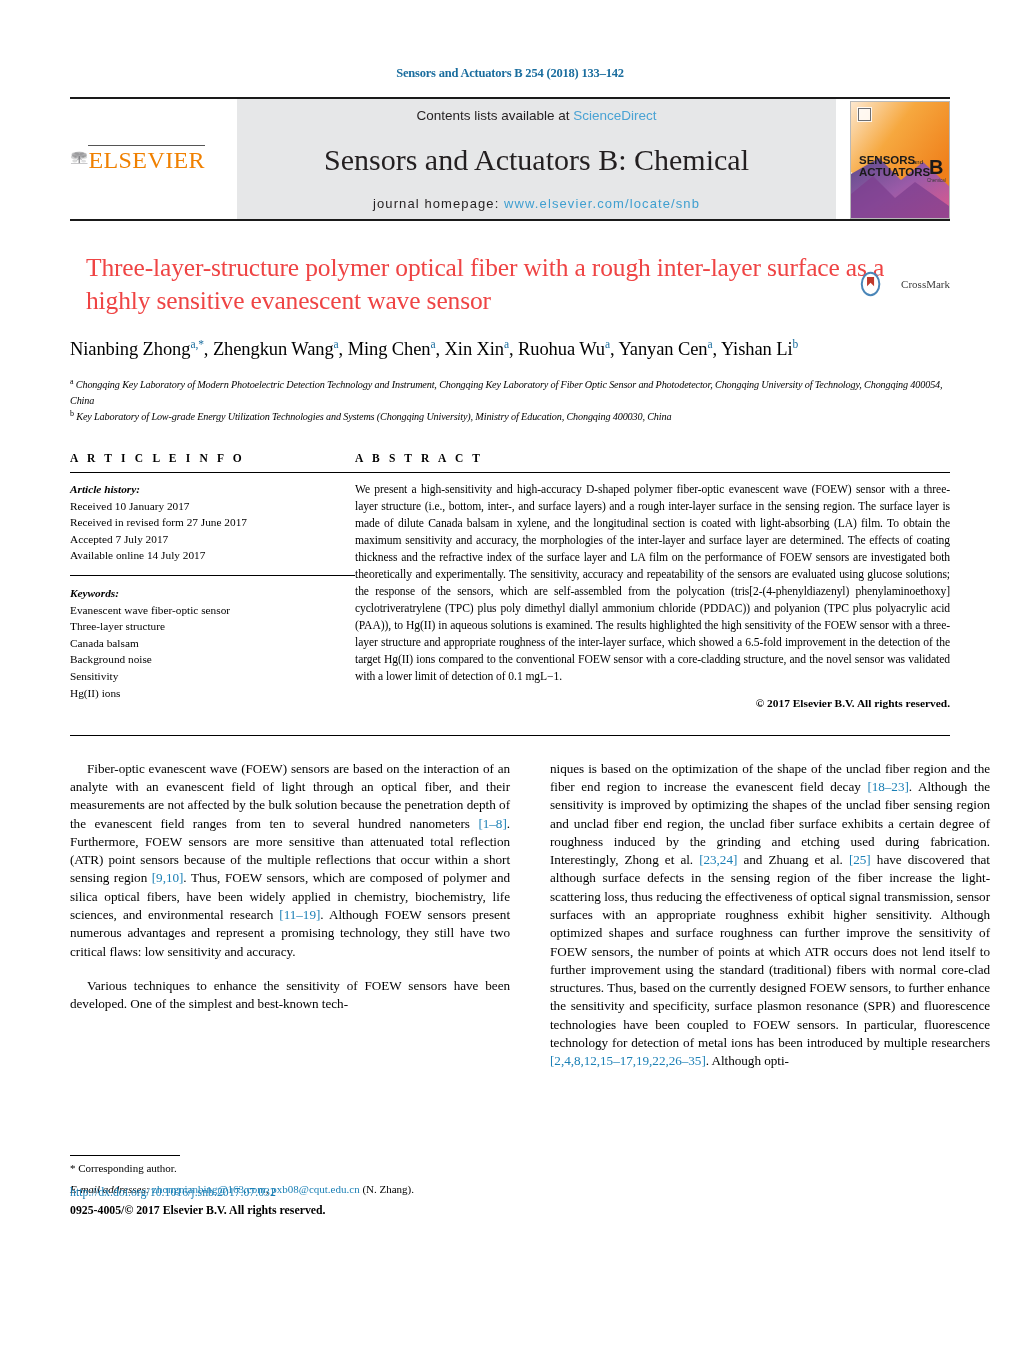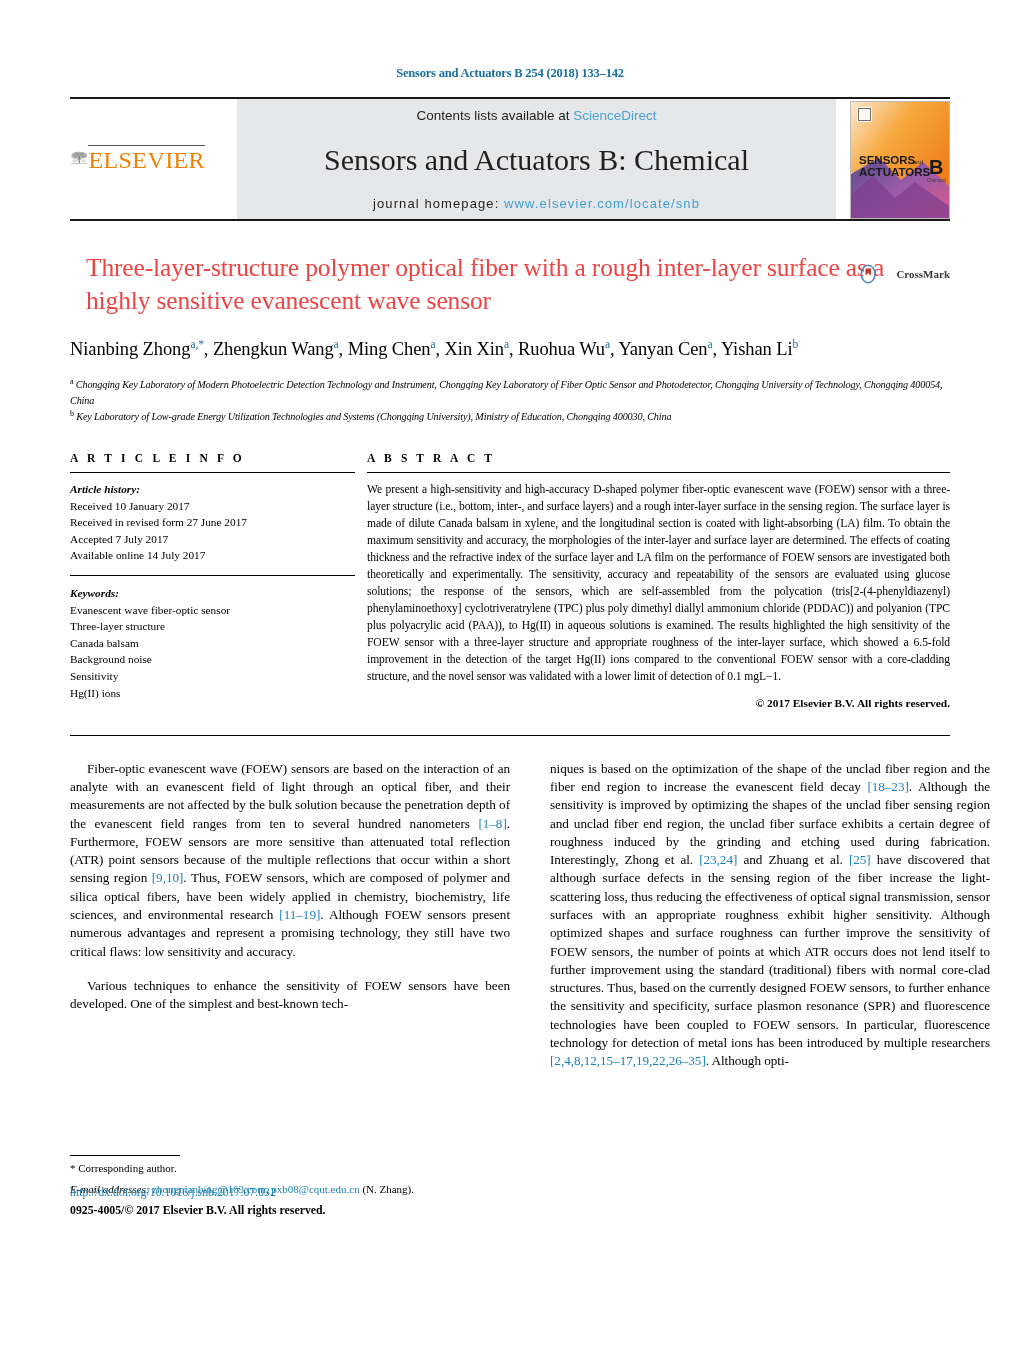--- a/index.html
+++ b/index.html
@@ -107,23 +107,23 @@
     font-size: 25.5px;
     line-height: 1.30;
     font-weight: normal;
     color: #ef4444;
     margin: 16px;
     width: 800px;
     letter-spacing: -0.15px;
   }
   .crossmark {
     position: absolute;
-    right: 0; top: 0;
+    right: 0; top: 10px;
     width: 90px; height: 46px;
-    display: flex; align-items: center; gap: 20px; font-weight: bold;
+    display: flex; align-items: center; gap: 20px;
   }
   .crossmark-label {
     font-family: "Liberation Serif", serif;
     font-size: 11px; color: #3b3b3b;
   }
   .authors {
     margin-top: 19px;
     font-family: "Liberation Serif", serif;
     font-size: 18.5px;
     line-height: 1.42;
@@ -138,21 +138,21 @@
     font-size: 10.2px;
     line-height: 1.52;
     letter-spacing: -0.15px;
   }
   .affil sup { font-style: normal; font-size: 8px; }
 
   
   .info-abstract {
     margin-top: 27px;
     display: flex;
-    gap: 12px;
+    gap: 0;
   }
   .col-info { width: 285px; flex: 0 0 285px; }
   .col-abs  { flex: 1 1 auto; padding-left: 0; }
 
   .sec-head {
     font-family: "Liberation Serif", serif;
     font-weight: bold;
     font-size: 11.5px;
     letter-spacing: 3.2px;
   }

